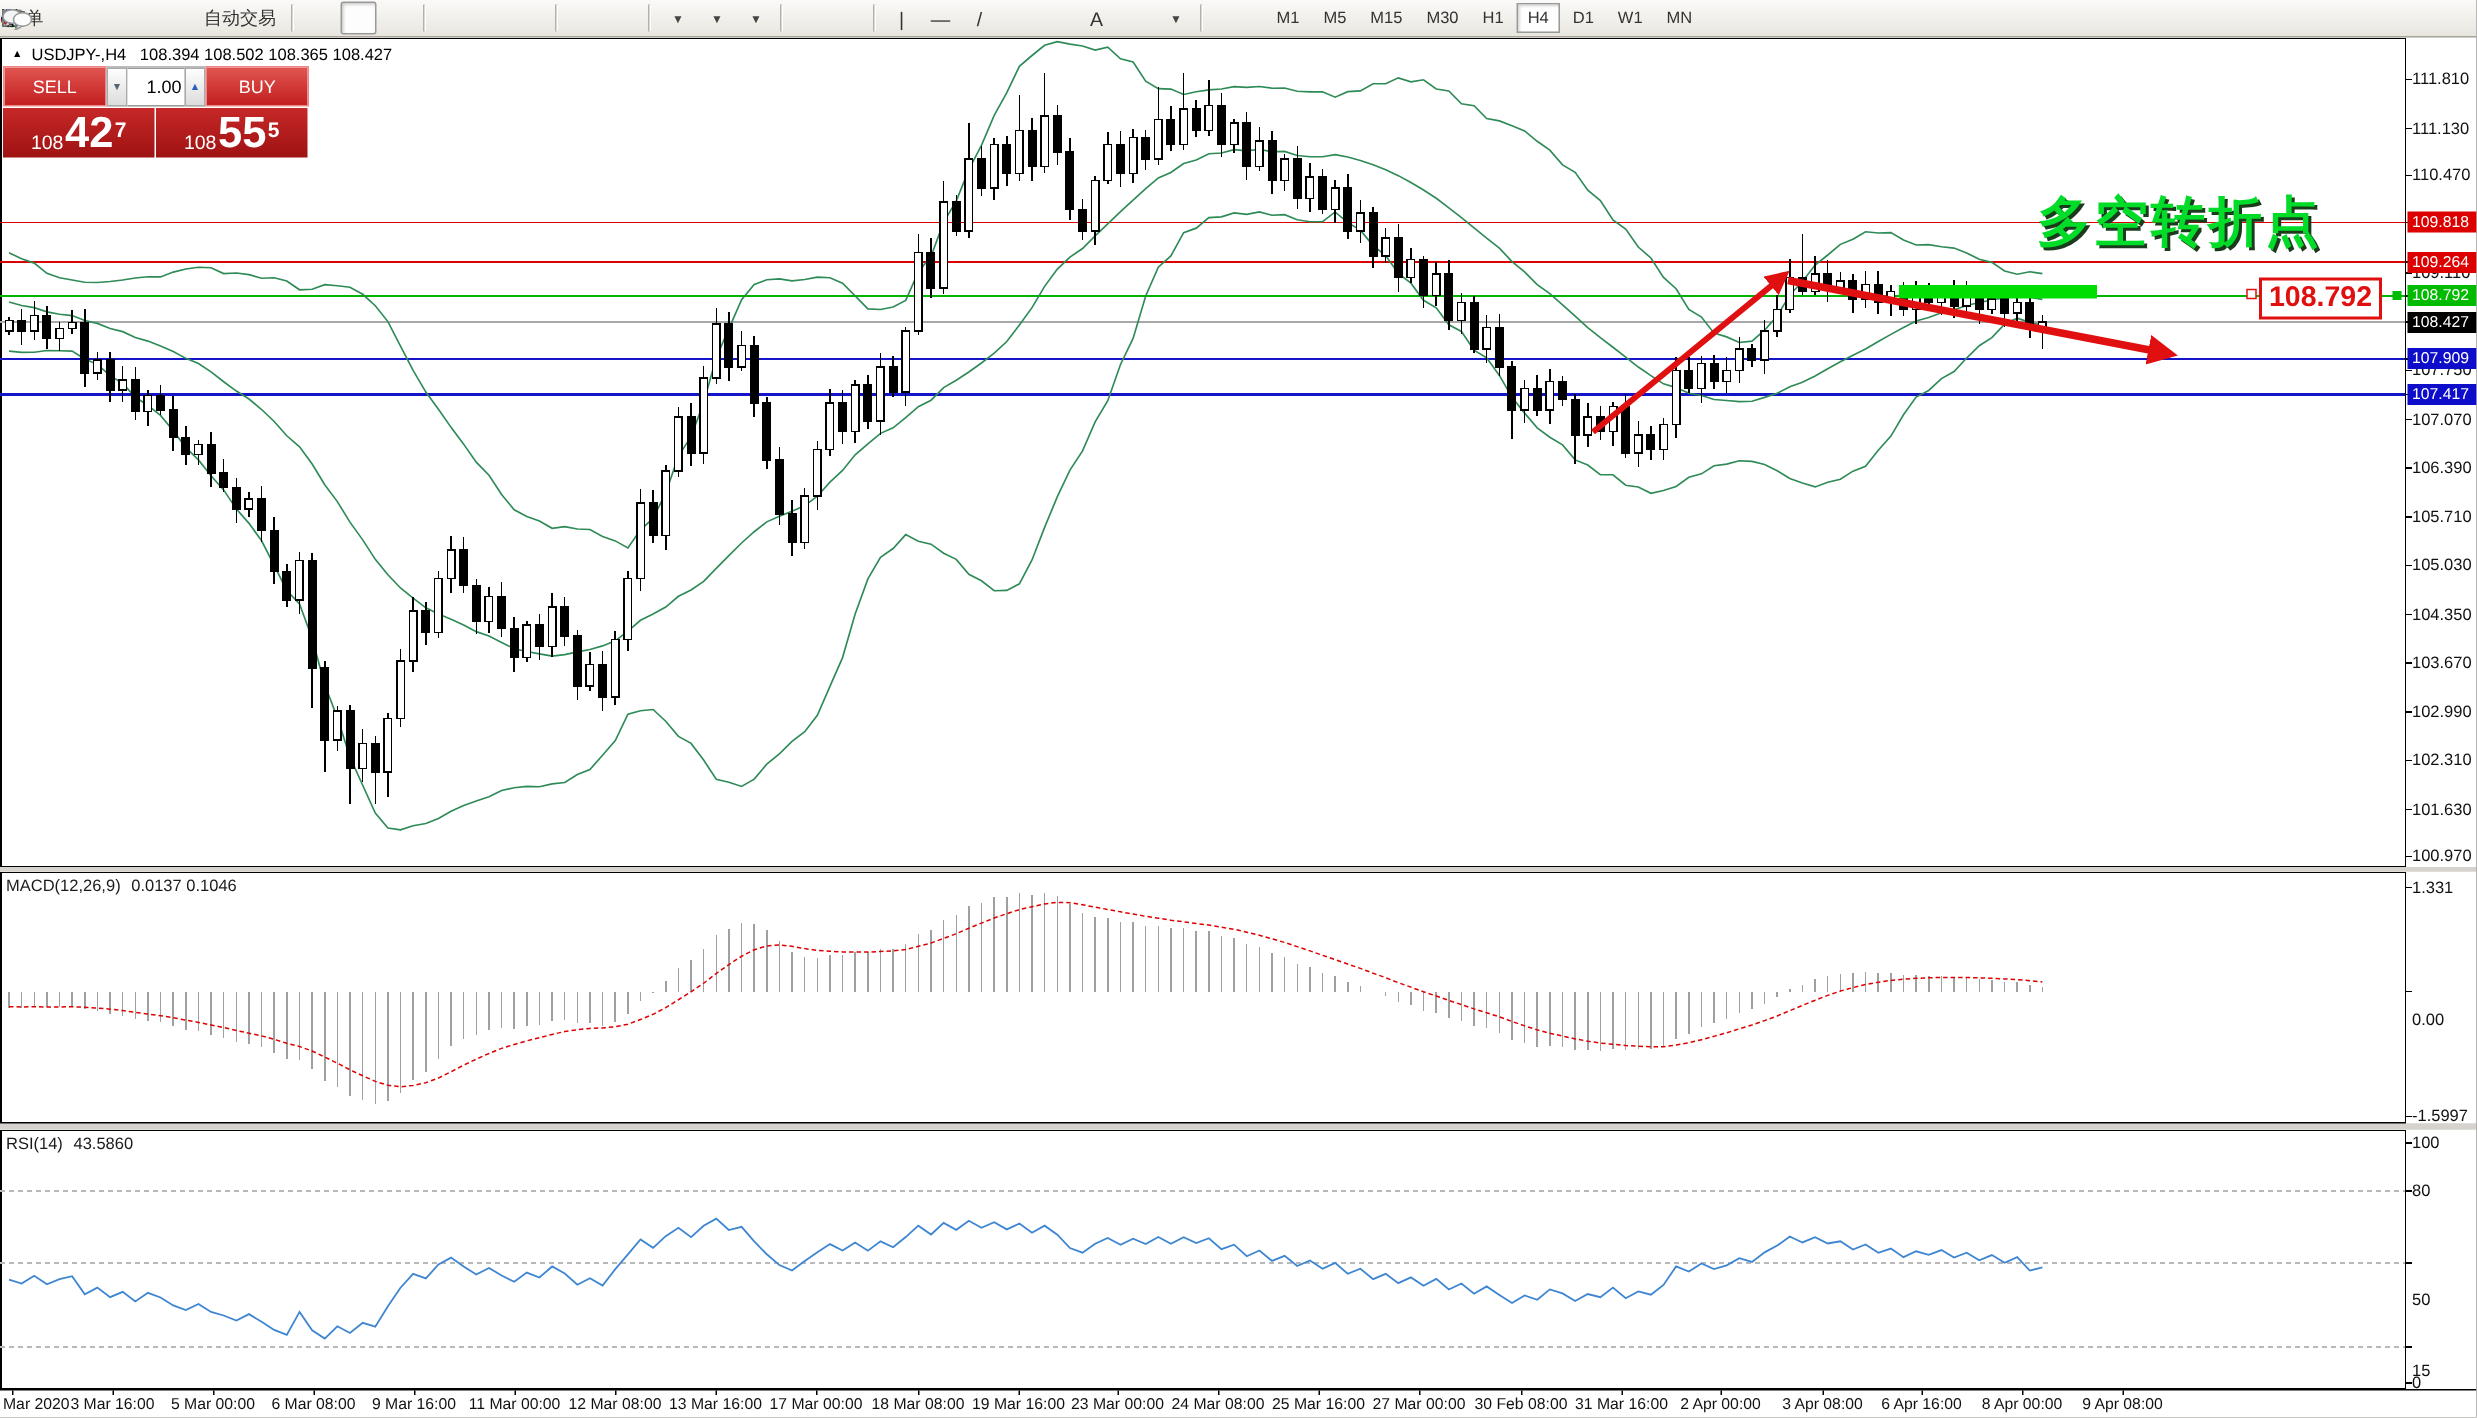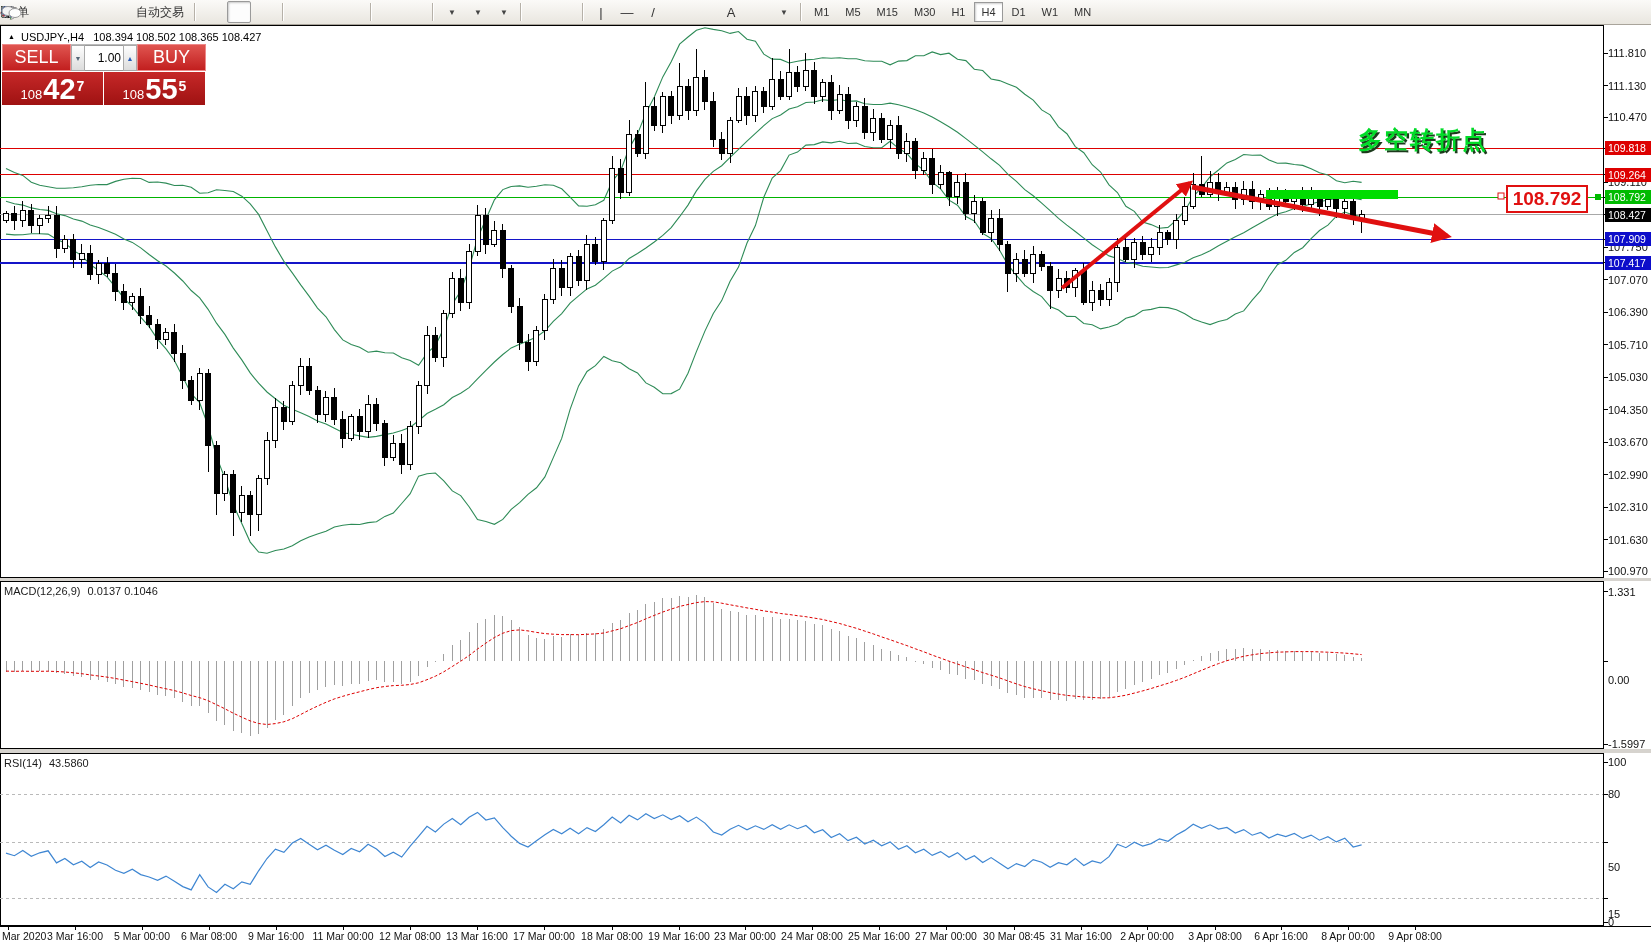--- a/index.html
+++ b/index.html
@@ -25,35 +25,35 @@
   .axis-label{position:absolute;left:1608px;font-size:11px;color:#111;line-height:14px;z-index:25;}
   .axis-badge{position:absolute;left:1605px;width:46px;font-size:10.5px;color:#fff;line-height:14px;
     text-align:left;padding-left:3px;z-index:26;}
   #symbol-line{position:absolute;left:8px;top:31px;font-size:11px;color:#000;z-index:30;}
   #symbol-line .tri{font-size:7px;vertical-align:2px;margin-right:3px;}
   
   #trade-panel{position:absolute;left:2px;top:44px;width:204px;height:61px;z-index:40;
     font-family:"Liberation Sans",sans-serif;}
   #tp-top{display:flex;height:27px;}
   .tp-btn{width:67px;background:linear-gradient(#e05550,#c21f1f);border:1px solid #e88;
-    color:#fff;font-size:18px;display:flex;align-items:center;justify-content:center;}
+    color:#fff;font-size:12px;display:flex;align-items:center;justify-content:center;}
   #tp-vol{width:66px;background:#d9d6cf;display:flex;align-items:stretch;border-top:1px solid #bbb;}
   #tp-vol .spin{width:15px;background:linear-gradient(#fefefe,#dcdcdc);border:1px solid #aaa;
     font-size:7px;color:#567;display:flex;align-items:center;justify-content:center;}
   #tp-vol input{width:34px;border:1px solid #999;border-left:none;border-right:none;
     font-size:12px;text-align:right;padding-right:2px;font-family:"Liberation Sans",sans-serif;}
   #tp-prices{display:flex;height:33px;margin-top:1px;}
   .tp-price{width:101px;background:linear-gradient(#c62828,#9f1212);color:#fff;
     display:flex;align-items:flex-end;justify-content:center;padding-bottom:1px;}
   .tp-price.left{margin-right:1px;}
   .tp-small{font-size:13px;margin-bottom:2px;}
   .tp-big{font-size:29px;font-weight:bold;line-height:29px;margin:0 1px;}
   .tp-sup{font-size:14px;font-weight:bold;margin-bottom:10px;}
   
-  #turning-point{position:absolute;left:1358px;top:124px;z-index:45;font-size:24px;font-weight:bold;
+  #turning-point{position:absolute;left:1358px;top:124px;z-index:45;font-size:36px;font-weight:bold;
     color:#00dc28;text-shadow:2px 2px 0 #1c3a1c;letter-spacing:2px;
     font-family:Liberation Sans, sans-serif;}
   #price-flag{position:absolute;left:1506px;top:185px;width:78px;height:24px;z-index:45;
     background:#fff;border:2px solid #e01010;color:#e01010;font-size:19px;font-weight:bold;
     display:flex;align-items:center;justify-content:center;}
   #date-bar{position:absolute;left:0;top:926px;width:1651px;height:19px;background:#fff;
     border-top:1px solid #000;z-index:20;}
   .date-label{position:absolute;top:3px;font-size:10.5px;color:#111;white-space:nowrap;
     transform:translateX(-50%);}
   .date-label.first{transform:none;}
@@ -212,21 +212,21 @@
     </div>
     <div class="tbtn">
       <svg width="14" height="14">
           <path d="M3 11 L8 6" stroke="#c03030" stroke-width="2"></path>
           <path d="M9 5 l3 -3 l-1 4 l-3 -1 Z" fill="#c03030"></path>
           <path d="M4 3 l3 3" stroke="#3060c0" stroke-width="2"></path>
         </svg>
         <span class="tcaret">▼</span>
     </div>
     <div class="tsep"></div>
-    <div id="tf-group" style="display: flex;">
+    <div id="tf-group" style="display: flex; margin-left: 37px;">
         <div class="tf-btn">M1</div>
         <div class="tf-btn">M5</div>
         <div class="tf-btn">M15</div>
         <div class="tf-btn">M30</div>
         <div class="tf-btn">H1</div>
         <div class="tf-btn active">H4</div>
         <div class="tf-btn">D1</div>
         <div class="tf-btn">W1</div>
         <div class="tf-btn">MN</div>
       </div>
@@ -878,21 +878,21 @@
       <div class="date-label" style="left: 679px;">19 Mar 16:00</div>
       <div class="date-tick" style="left: 745px;"></div>
       <div class="date-label" style="left: 745px;">23 Mar 00:00</div>
       <div class="date-tick" style="left: 812px;"></div>
       <div class="date-label" style="left: 812px;">24 Mar 08:00</div>
       <div class="date-tick" style="left: 879px;"></div>
       <div class="date-label" style="left: 879px;">25 Mar 16:00</div>
       <div class="date-tick" style="left: 946px;"></div>
       <div class="date-label" style="left: 946px;">27 Mar 00:00</div>
       <div class="date-tick" style="left: 1014px;"></div>
-      <div class="date-label" style="left: 1014px;">30 Mar 08:45</div>
+      <div class="date-label" style="left: 1014px;">30 Feb 08:00</div>
       <div class="date-tick" style="left: 1081px;"></div>
       <div class="date-label" style="left: 1081px;">31 Mar 16:00</div>
       <div class="date-tick" style="left: 1147px;"></div>
       <div class="date-label" style="left: 1147px;">2 Apr 00:00</div>
       <div class="date-tick" style="left: 1215px;"></div>
       <div class="date-label" style="left: 1215px;">3 Apr 08:00</div>
       <div class="date-tick" style="left: 1281px;"></div>
       <div class="date-label" style="left: 1281px;">6 Apr 16:00</div>
       <div class="date-tick" style="left: 1348px;"></div>
       <div class="date-label" style="left: 1348px;">8 Apr 00:00</div>

